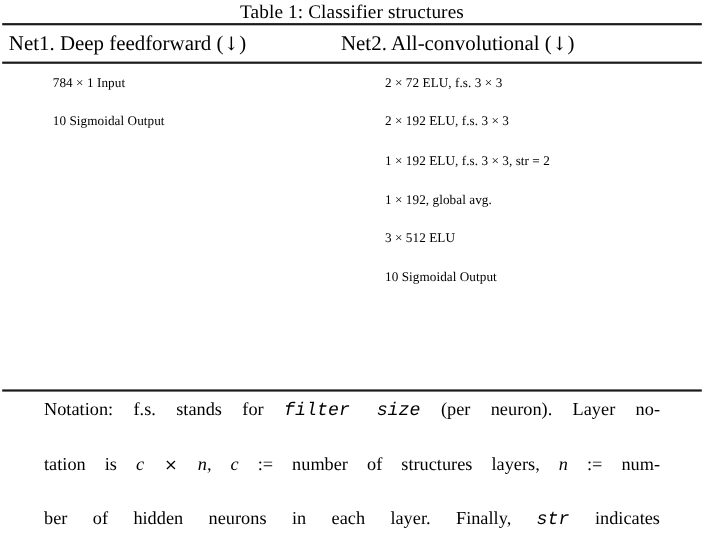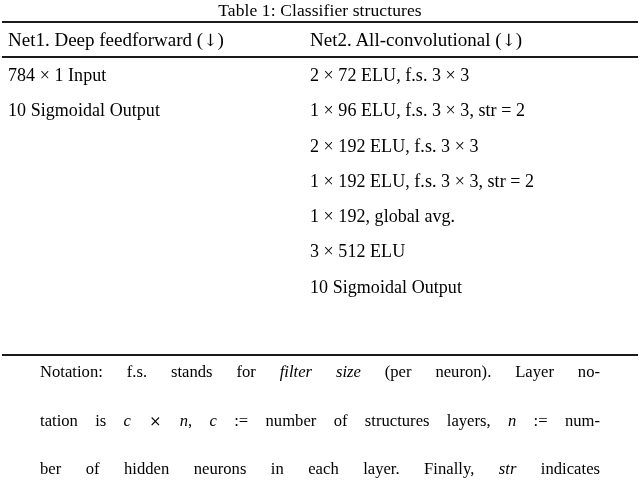--- a/index.html
+++ b/index.html
@@ -77,39 +77,40 @@
   .col {
     position: absolute;
     top: 0;
   }
   .col-left  { left: 8px;   width: 296px; }
   .col-right { left: 310px; width: 326px; }
 
   .cell {
     height: 35.3px;
     line-height: 35.3px;
-    font-size: 18px;
+    font-size: 12px;
     white-space: nowrap;
     letter-spacing: 0.05px;
+    margin-left: 40px;
   }
   .times { font-family: "DejaVu Serif", serif; font-size: 14.5px; padding: 0 1px; }
 
   
   .notation {
     position: absolute;
     left: 40px;
     top: 360px;
     width: 560px;
     font-size: 16.6px;
     line-height: 24.3px;
     text-align: justify;
     text-justify: inter-word;
     letter-spacing: 0.02px;
   }
-  .notation .it { font-style: italic; }
+  .notation .it { font-style: italic; font-family: Liberation Mono, monospace; }
   .notation .mi { font-style: italic; font-family: "Liberation Serif", serif; }
   .nline-j {
     display: block;
     text-align: justify;
   }
   .nline-j::after {
     content: "";
     display: inline-block;
     width: 100%;
   }
@@ -140,21 +141,20 @@
 
   <div class="tbody">
 
     <div class="col col-left">
       <div class="cell">784 × 1 Input</div>
       <div class="cell">10 Sigmoidal Output</div>
     </div>
 
     <div class="col col-right">
       <div class="cell">2 × 72 ELU, f.s. 3 × 3</div>
-      <div class="cell">1 × 96 ELU, f.s. 3 × 3, str = 2</div>
       <div class="cell">2 × 192 ELU, f.s. 3 × 3</div>
       <div class="cell">1 × 192 ELU, f.s. 3 × 3, str = 2</div>
       <div class="cell">1 × 192, global avg.</div>
       <div class="cell">3 × 512 ELU</div>
       <div class="cell">10 Sigmoidal Output</div>
     </div>
 
   </div>
 
   <div class="notation">

